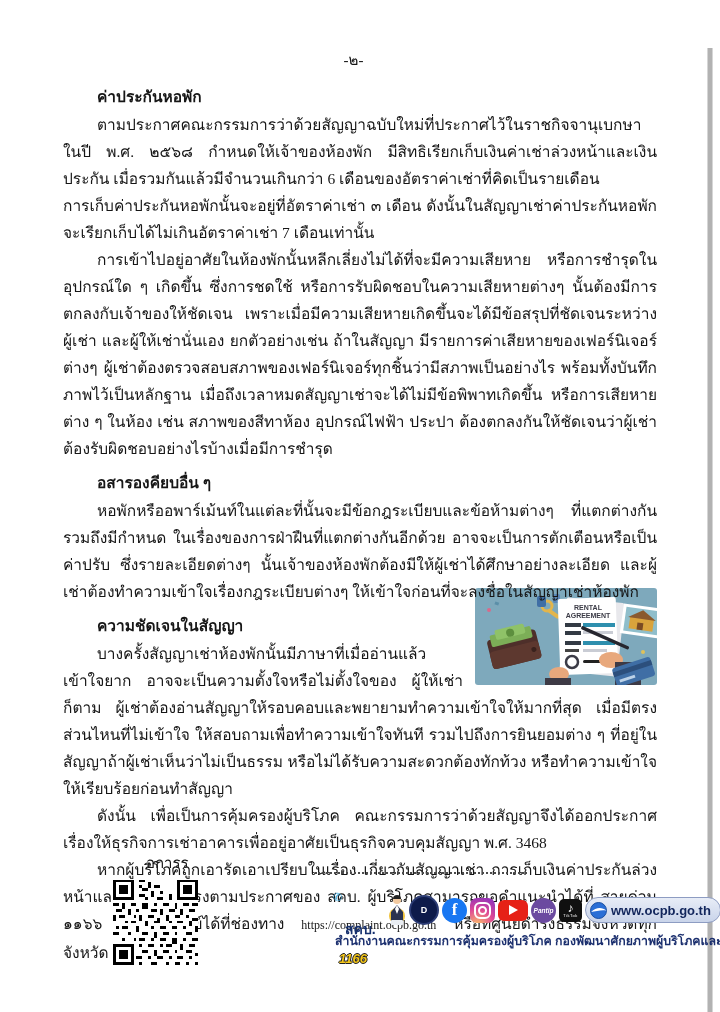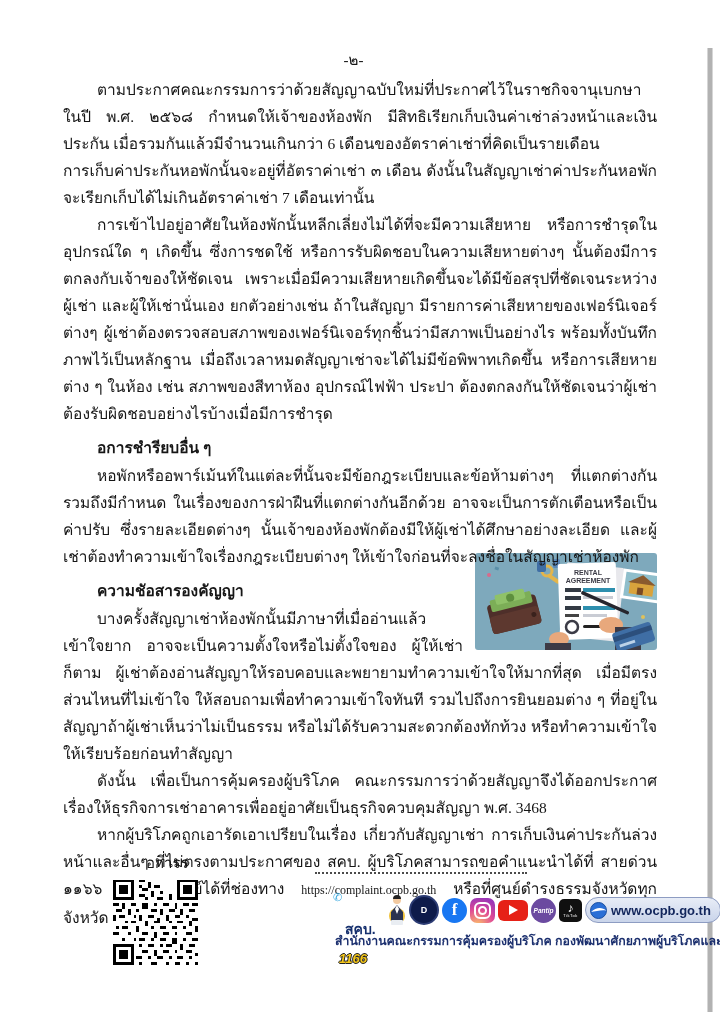--- a/index.html
+++ b/index.html
@@ -60,26 +60,27 @@
 </head>
 <body>
 
 <div class="page">
   <div class="edge-strip"></div>
 
   <div class="pageno">-๒-</div>
 
   <div class="content">
 
+    <h3>ค่าประกันหอพัก</h3>
     <p class="indent">ตามประกาศคณะกรรมการว่าด้วยสัญญาฉบับใหม่ที่ประกาศไว้ในราชกิจจานุเบกษา ในปี พ.ศ. ๒๕๖๘ กำหนดให้เจ้าของห้องพัก มีสิทธิเรียกเก็บเงินค่าเช่าล่วงหน้าและเงินประกัน เมื่อรวมกันแล้วมีจำนวนเกินกว่า 6 เดือนของอัตราค่าเช่าที่คิดเป็นรายเดือน</p>
     <p>การเก็บค่าประกันหอพักนั้นจะอยู่ที่อัตราค่าเช่า ๓ เดือน ดังนั้นในสัญญาเช่าค่าประกันหอพักจะเรียกเก็บได้ไม่เกินอัตราค่าเช่า 7 เดือนเท่านั้น</p>
 
     <p class="indent">การเข้าไปอยู่อาศัยในห้องพักนั้นหลีกเลี่ยงไม่ได้ที่จะมีความเสียหาย หรือการชำรุดในอุปกรณ์ใด ๆ เกิดขึ้น ซึ่งการชดใช้ หรือการรับผิดชอบในความเสียหายต่างๆ นั้นต้องมีการตกลงกับเจ้าของให้ชัดเจน เพราะเมื่อมีความเสียหายเกิดขึ้นจะได้มีข้อสรุปที่ชัดเจนระหว่างผู้เช่า และผู้ให้เช่านั่นเอง ยกตัวอย่างเช่น ถ้าในสัญญา มีรายการค่าเสียหายของเฟอร์นิเจอร์ต่างๆ ผู้เช่าต้องตรวจสอบสภาพของเฟอร์นิเจอร์ทุกชิ้นว่ามีสภาพเป็นอย่างไร พร้อมทั้งบันทึกภาพไว้เป็นหลักฐาน เมื่อถึงเวลาหมดสัญญาเช่าจะได้ไม่มีข้อพิพาทเกิดขึ้น หรือการเสียหายต่าง ๆ ในห้อง เช่น สภาพของสีทาห้อง อุปกรณ์ไฟฟ้า ประปา ต้องตกลงกันให้ชัดเจนว่าผู้เช่าต้องรับผิดชอบอย่างไรบ้างเมื่อมีการชำรุด</p>
 
-    <h3>อการชำรียบอื่น ๆ</h3>
+    <h3>อสารองคียบอื่น ๆ</h3>
     <p class="indent">หอพักหรืออพาร์เม้นท์ในแต่ละที่นั้นจะมีข้อกฎระเบียบและข้อห้ามต่างๆ ที่แตกต่างกัน รวมถึงมีกำหนด ในเรื่องของการฝ่าฝืนที่แตกต่างกันอีกด้วย อาจจะเป็นการตักเตือนหรือเป็นค่าปรับ ซึ่งรายละเอียดต่างๆ นั้นเจ้าของห้องพักต้องมีให้ผู้เช่าได้ศึกษาอย่างละเอียด และผู้เช่าต้องทำความเข้าใจเรื่องกฎระเบียบต่างๆ ให้เข้าใจก่อนที่จะลงชื่อในสัญญาเช่าห้องพัก</p>
 
     <div>
       <div class="illu">
         <svg viewBox="0 0 182 97" xmlns="http://www.w3.org/2000/svg">
           <rect x="0" y="0" width="182" height="97" rx="3" fill="#7ea9bc"></rect>
 
           <circle cx="14" cy="22" r="2" fill="#d96a8b"></circle>
             <rect x="20" y="14" width="4" height="3" fill="#5b8fa8" transform="rotate(20 22 15)"></rect>
           <circle cx="168" cy="64" r="2" fill="#e0c15a"></circle>
@@ -137,21 +138,21 @@
             <rect x="162" y="35" width="6" height="7" fill="#7a4a24"></rect>
           </g>
 
           <g transform="rotate(-18 158 82)">
             <rect x="138" y="74" width="40" height="20" rx="3" fill="#3f6ea5"></rect>
             <rect x="138" y="78" width="40" height="5" fill="#2c4f7c"></rect>
             <rect x="142" y="87" width="16" height="3" fill="#bcd2e8"></rect>
           </g>
         </svg>
       </div>
-      <h3>ความชัอสารองคัญญา</h3>
+      <h3>ความชัดเจนในสัญญา</h3>
       <p class="indent">บางครั้งสัญญาเช่าห้องพักนั้นมีภาษาที่เมื่ออ่านแล้วเข้าใจยาก อาจจะเป็นความตั้งใจหรือไม่ตั้งใจของ ผู้ให้เช่าก็ตาม ผู้เช่าต้องอ่านสัญญาให้รอบคอบและพยายามทำความเข้าใจให้มากที่สุด เมื่อมีตรงส่วนไหนที่ไม่เข้าใจ ให้สอบถามเพื่อทำความเข้าใจทันที รวมไปถึงการยินยอมต่าง ๆ ที่อยู่ในสัญญาถ้าผู้เช่าเห็นว่าไม่เป็นธรรม หรือไม่ได้รับความสะดวกต้องทักท้วง หรือทำความเข้าใจให้เรียบร้อยก่อนทำสัญญา</p>
     </div>
 
     <p class="indent">ดังนั้น เพื่อเป็นการคุ้มครองผู้บริโภค คณะกรรมการว่าด้วยสัญญาจึงได้ออกประกาศ เรื่องให้ธุรกิจการเช่าอาคารเพื่ออยู่อาศัยเป็นธุรกิจควบคุมสัญญา พ.ศ. 3468</p>
     <p class="indent"><span>หากผู้บริโภคถูกเอารัดเอาเปรียบในเรื่อง เกี่ยวกับสัญญาเช่า การเก็บเงินค่าประกันล่วงหน้าและอื่นๆ ที่ไม่ตรงตามประกาศของ สคบ. ผู้บริโภคสามารถขอคำแนะนำได้ที่ สายด่วน ๑๑๖๖ หรือร้องทุกข์ได้ที่ช่องทาง</span>
       <a href="#" class="plain-link">https://complaint.ocpb.go.th</a>
       <span>หรือที่ศูนย์ดำรงธรรมจังหวัดทุกจังหวัด</span></p>
   </div>
 
   <div class="announce">อการร</div>

